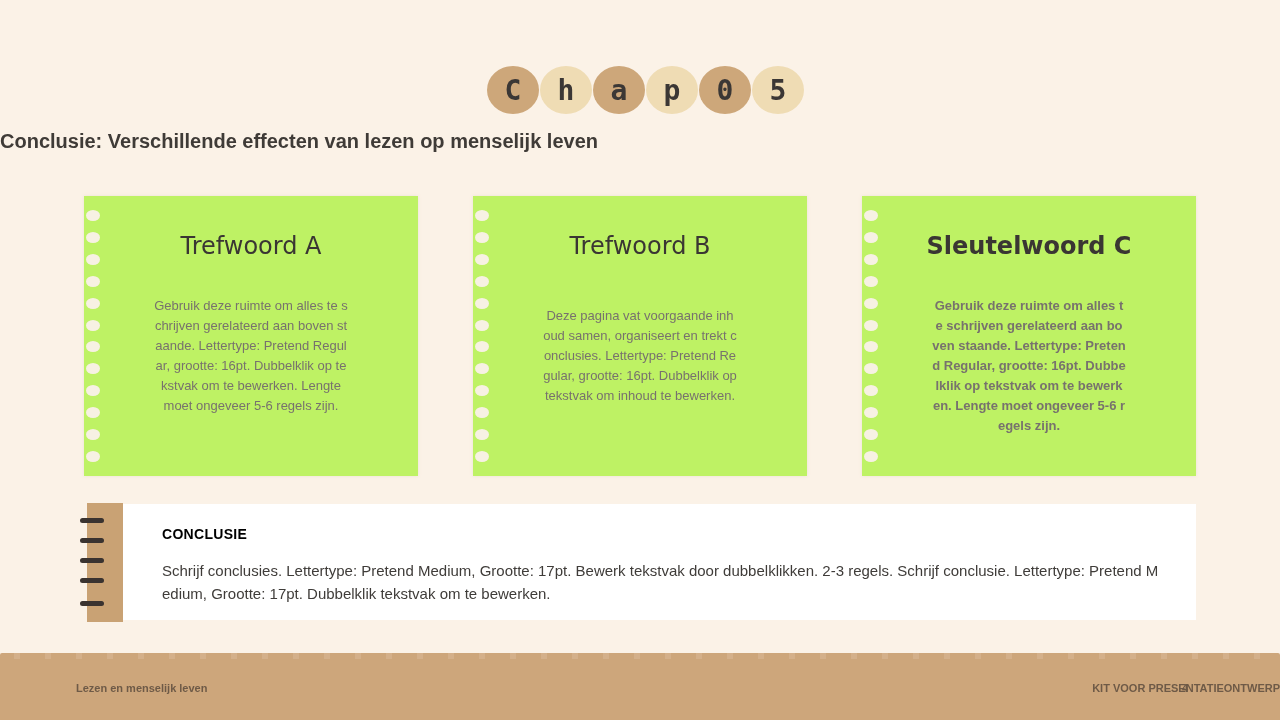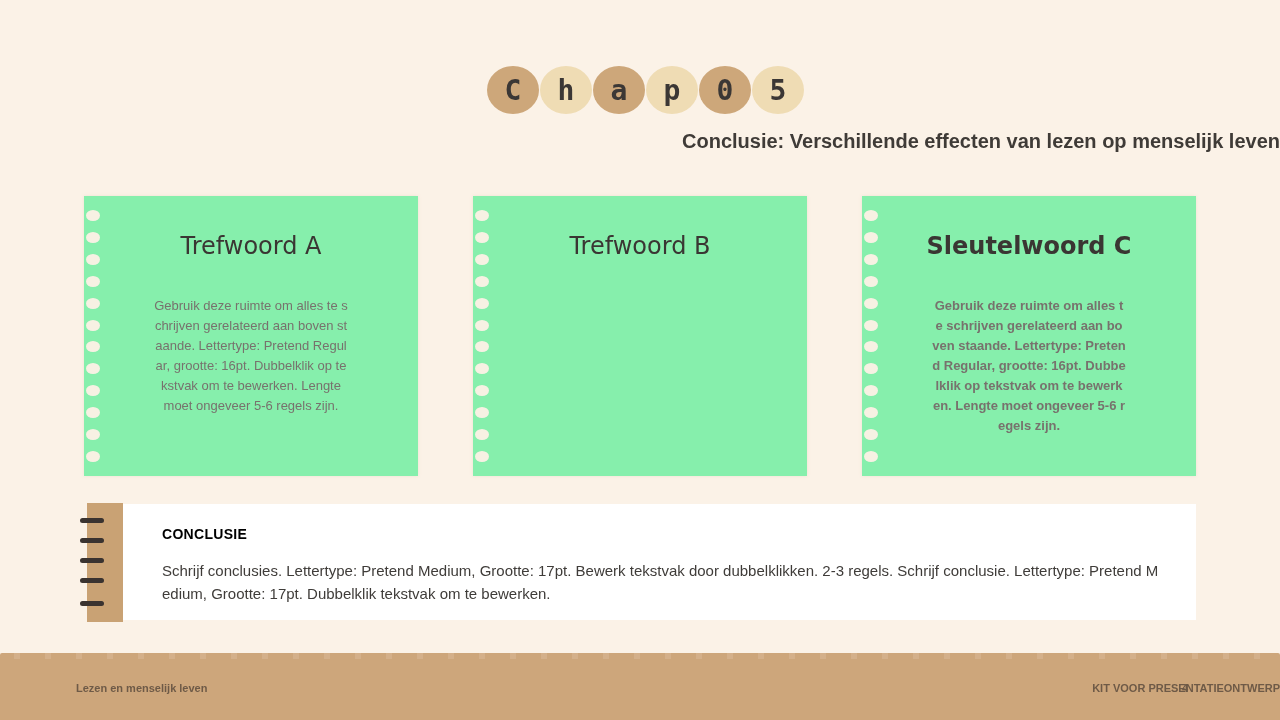--- a/index.html
+++ b/index.html
@@ -25,31 +25,31 @@
       font-weight: bold;
       font-size: 28px;
       color: #3b3735;
     }
     .chap-circle.dark { background: #cda77a; }
     .chap-circle.light { background: #efdcb4; }
 
     .subtitle {
       position: absolute;
       top: 130px; left: 0; width: 1280px;
-      text-align: right;
+      text-align: left;
       font-weight: bold;
       font-size: 20px;
       color: #3f3b37;
     }
 
     .card {
       position: absolute;
       top: 196px;
       width: 334px; height: 280px;
-      background: #86efac;
+      background: #bef264;
       box-shadow: 0 0 3px rgba(220,205,180,0.4);
     }
     .card .holes {
       position: absolute;
       left: 2px; top: 14px;
       width: 20px; height: 252px;
       display: flex; flex-direction: column; justify-content: space-between;
     }
     .card .hole {
       width: 14px; height: 11px;
@@ -194,20 +194,21 @@
       <div class="hole"></div>
       <div class="hole"></div>
     <div class="hole"></div>
       <div class="hole"></div>
       <div class="hole"></div>
       <div class="hole"></div>
   </div>
   <div class="card-title-wrap">
     <span class="card-title"><span class="card-title-inner">Trefwoord B</span></span>
   </div>
+  <div class="card-body" style="top:110px;">Deze pagina vat voorgaande inhoud samen, organiseert en trekt conclusies. Lettertype: Pretend Regular, grootte: 16pt. Dubbelklik op tekstvak om inhoud te bewerken.</div>
 </div>
 
 <div class="card" style="left:862px;font-weight:bold;">
   <div class="holes">
     <div class="hole"></div>
       <div class="hole"></div>
       <div class="hole"></div>
       <div class="hole"></div>
     <div class="hole"></div>
       <div class="hole"></div>

